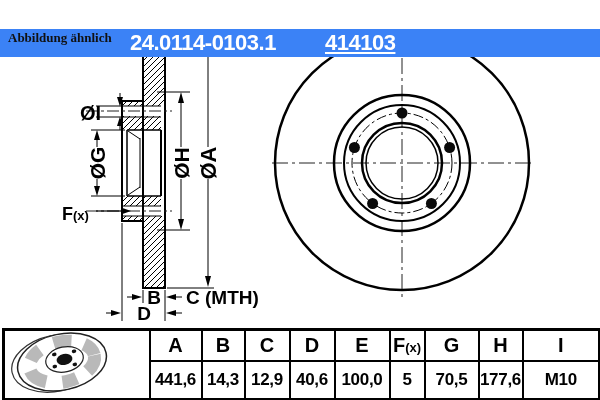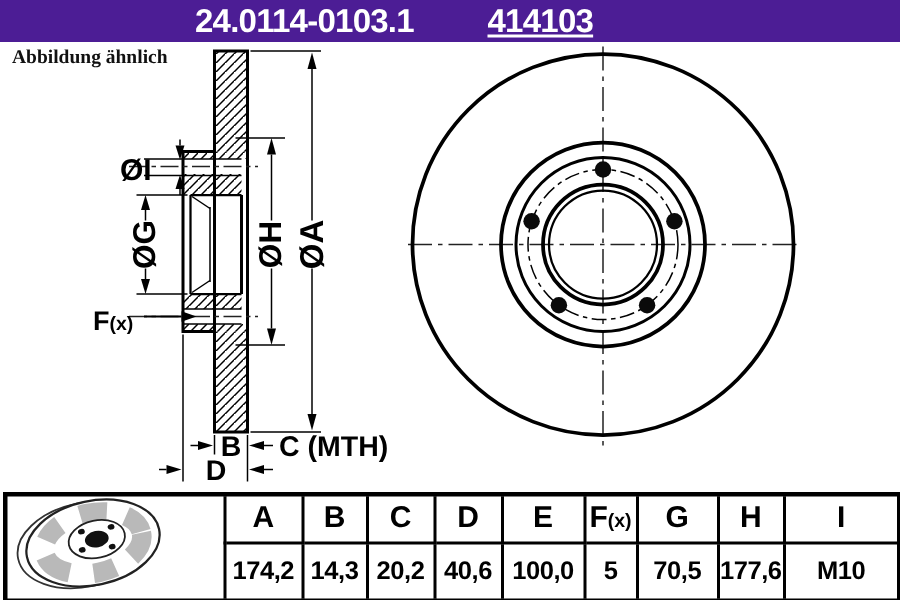--- a/index.html
+++ b/index.html
@@ -153,21 +153,21 @@
       <g fill="#0a0a0a" stroke="none">
         <circle cx="402" cy="113" r="5.5"></circle>
         <circle cx="449.6" cy="147.5" r="5.5"></circle>
         <circle cx="354.4" cy="147.5" r="5.5"></circle>
         <circle cx="372.6" cy="203.5" r="5.5"></circle>
         <circle cx="431.4" cy="203.5" r="5.5"></circle>
       </g>
     </g>
   </svg>
 
-  <div id="header-bar" style="background:#4c1d95;">
+  <div id="header-bar" style="background:#3b82f6;margin-top:29px;">
     <span id="part-number" class="num" style="color: rgb(255, 255, 255);">24.0114-0103.1</span>
     <span id="ref-number" class="num" style="color: rgb(255, 255, 255);">414103</span>
   </div>
 
   <div id="note">
     <div>Abbildung ähnlich</div>
   </div>
 
   <table id="spec-table">
     <colgroup>
@@ -203,23 +203,23 @@
       <td class="hd">B</td>
       <td class="hd">C</td>
       <td class="hd">D</td>
       <td class="hd">E</td>
       <td class="hd"><span>F</span><span class="sub">(x)</span></td>
       <td class="hd">G</td>
       <td class="hd">H</td>
       <td class="hd">I</td>
     </tr>
     <tr>
-      <td class="val">174,2</td>
+      <td class="val">441,6</td>
       <td class="val">14,3</td>
-      <td class="val">20,2</td>
+      <td class="val">12,9</td>
       <td class="val">40,6</td>
       <td class="val">100,0</td>
       <td class="val">5</td>
       <td class="val">70,5</td>
       <td class="val">177,6</td>
       <td class="val">M10</td>
     </tr>
   </tbody>
     </table>
 

